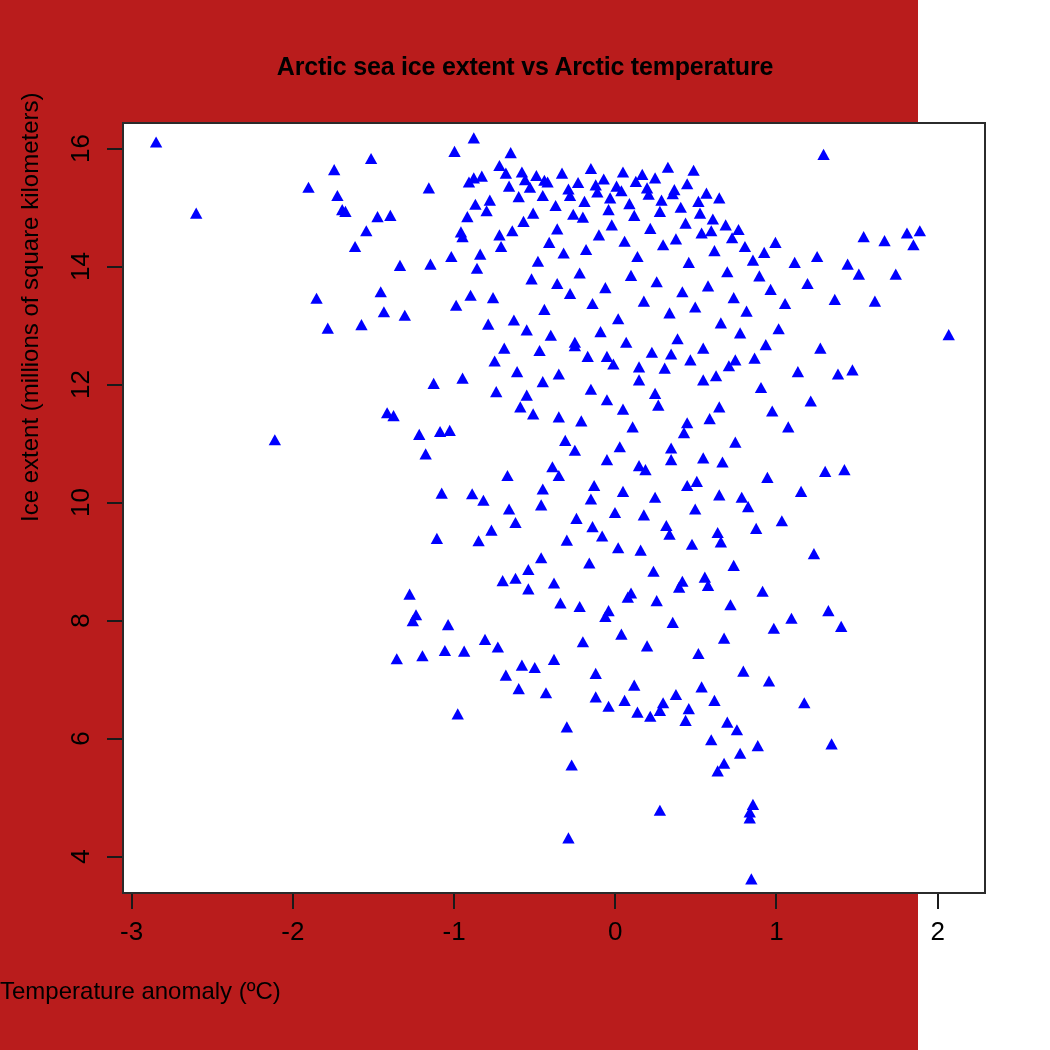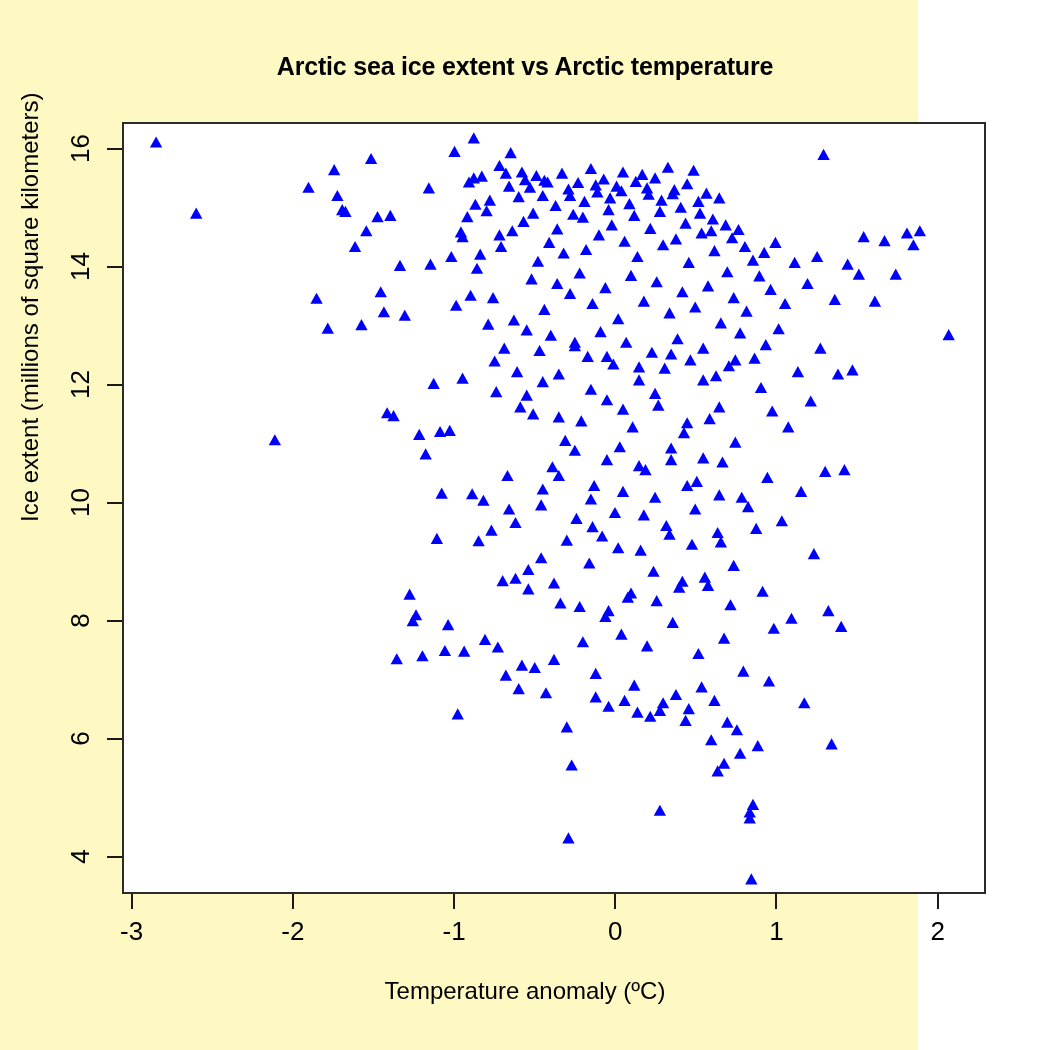--- a/index.html
+++ b/index.html
@@ -12,21 +12,21 @@
     width: 1050px;
     height: 1050px;
     font-family: "Liberation Sans", sans-serif;
     color: #000000;
     overflow: hidden;
   }
   #figure {
     position: relative;
     width: 918px;
     height: 1050px;
-    background: #fef9c3;
+    background: #b91c1c;
   }
   #plot-title {
     position: absolute;
     left: 0;
     top: 52px;
     width: 1050px;
     text-align: center;
     font-size: 25px;
     font-weight: bold;
     letter-spacing: -0.2px;
@@ -81,21 +81,20 @@
   }
   .y-tick-label > span {
     display: inline-block;
     transform: rotate(-90deg);
   }
   #x-axis-label {
     position: absolute;
     left: 0;
     top: 977px;
     width: 1050px;
-    text-align: center;
     font-size: 24px;
     color: #000000;
     white-space: nowrap;
   }
   #y-axis-label {
     position: absolute;
     left: 0;
     top: 0;
     width: 1050px;
     height: 1050px;

